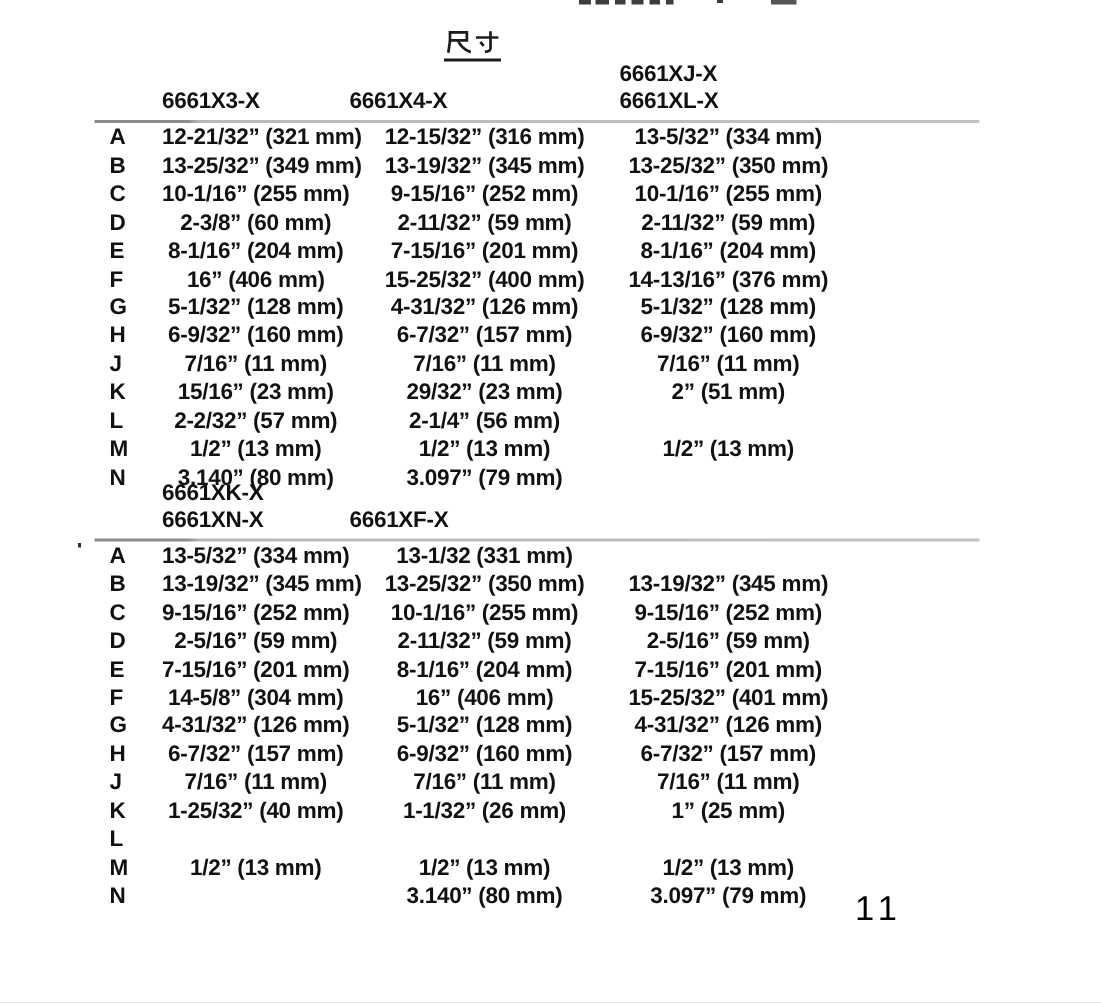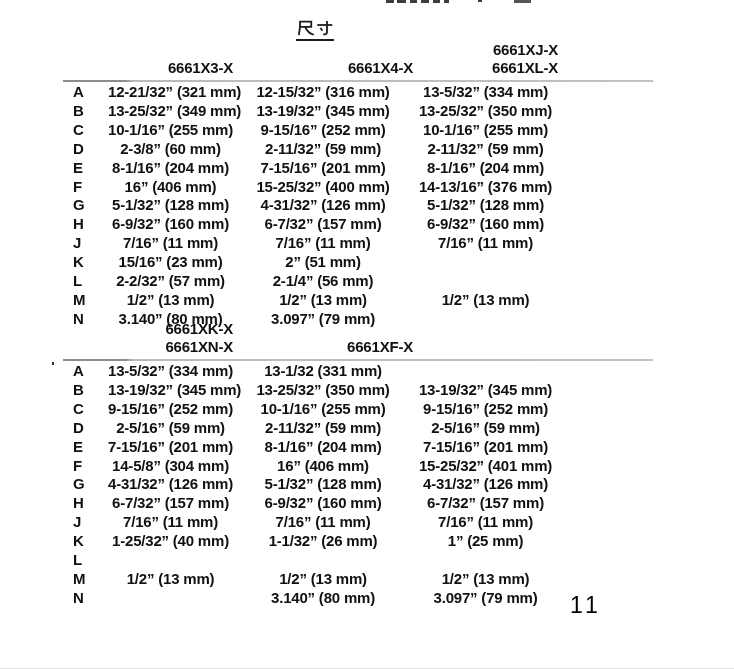--- a/index.html
+++ b/index.html
@@ -20,21 +20,21 @@
 
   
   .dim-table { position:absolute; left:63px; width:590px; font-weight:700; font-size:15px; letter-spacing:-0.2px; }
   .t1 { top:41px; }
   .t2 { top:320px; }
   .t-hrow, .t-row {
     display:grid; grid-template-columns:45px 125px 180px 145px;
     align-items:center;
   }
   .t-hrow { align-items:end; }
-  .t-hcell { text-align:right; }
+  .t-hcell { text-align:left; }
   .t-hcell div { line-height:18px; white-space:nowrap; }
   .t-rule { height:2px; margin-top:3px; margin-bottom:1px;
     background:linear-gradient(to right,#8d8d8d 0,#8d8d8d 62px,#b9b9b9 70px,#c2c2c2 100%); }
   .t-row { height:18.85px; }
   .t-letter { padding-left:10px; line-height:18px; }
   .t-cell { text-align:center; white-space:nowrap; line-height:18px; }
 
   .pre-rule-dot { position:absolute; left:52px; top:362px; width:2px; height:3px; background:#2e2e2e; }
 
   .page-number { position:absolute; left:570px; top:592px; font-size:23px;
@@ -138,20 +138,21 @@
       </div>
       <div class="t-row">
         <div class="t-letter">J</div>
         <div class="t-cell">7/16” (11 mm)</div>
         <div class="t-cell">7/16” (11 mm)</div>
         <div class="t-cell">7/16” (11 mm)</div>
       </div>
       <div class="t-row">
         <div class="t-letter">K</div>
         <div class="t-cell">15/16” (23 mm)</div>
+        <div class="t-cell">29/32” (23 mm)</div>
         <div class="t-cell">2” (51 mm)</div>
       </div>
       <div class="t-row">
         <div class="t-letter">L</div>
         <div class="t-cell">2-2/32” (57 mm)</div>
         <div class="t-cell">2-1/4” (56 mm)</div>
         <div class="t-cell"></div>
       </div>
       <div class="t-row">
         <div class="t-letter">M</div>

